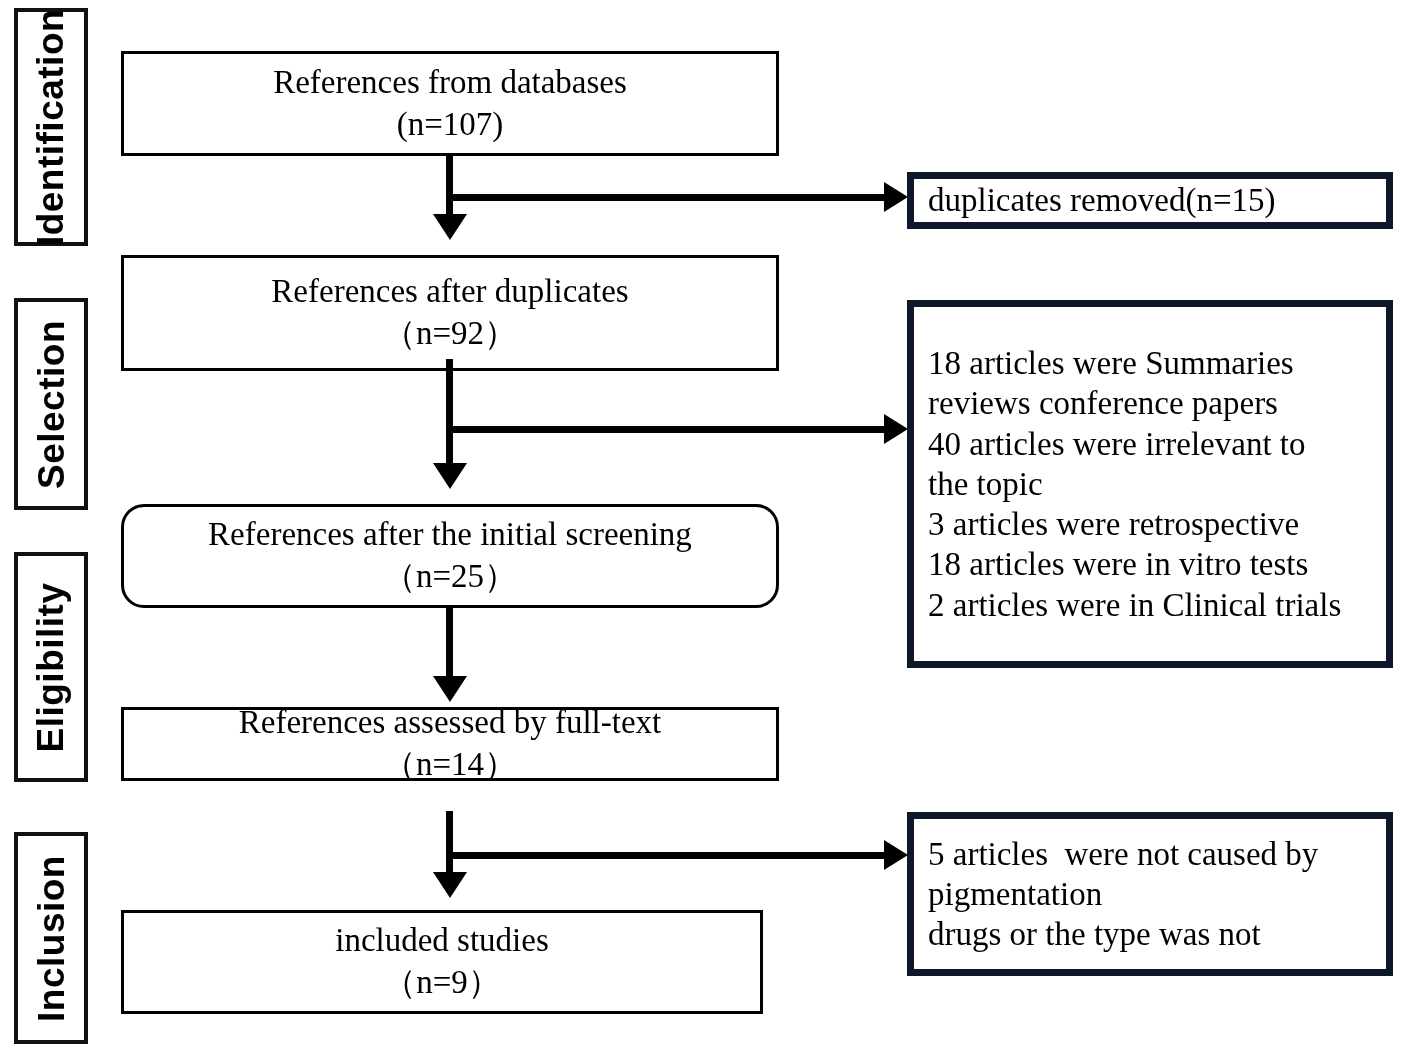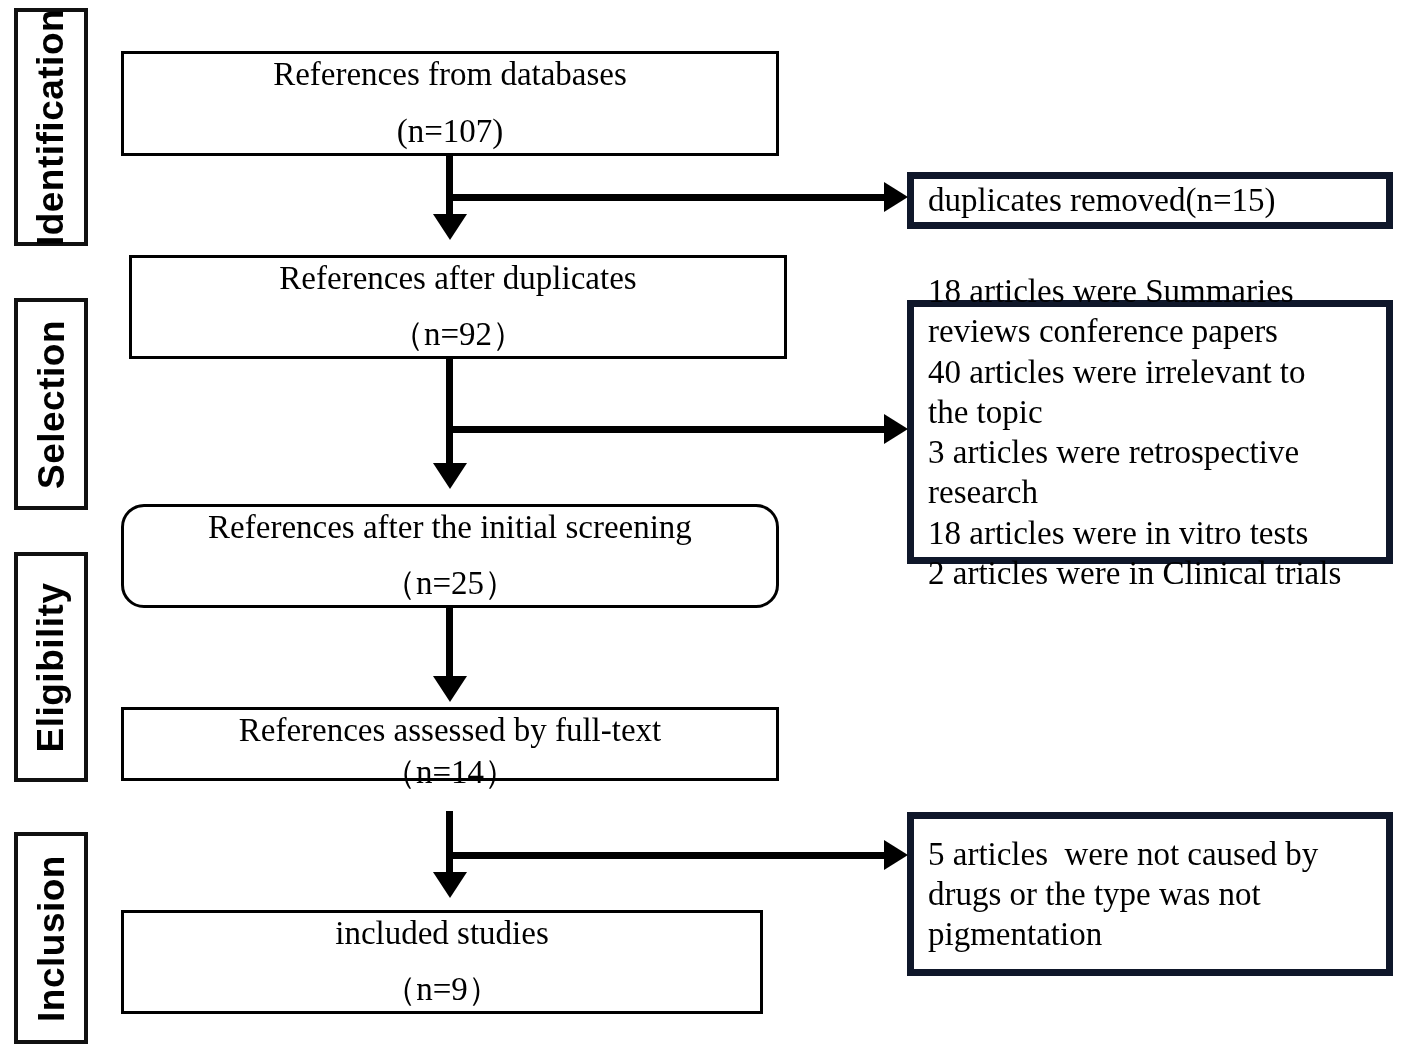--- a/index.html
+++ b/index.html
@@ -42,21 +42,21 @@
 
   
   .flow-box {
     position: absolute;
     border: 3px solid #000000;
     background: #ffffff;
     box-sizing: border-box;
     display: flex;
     flex-direction: column;
     align-items: center;
-    justify-content: space-between;
+    justify-content: center;
   }
   .flow-box .line {
     font-family: "Liberation Serif", serif;
     font-size: 33px;
     line-height: 1.26;
     white-space: pre;
     text-align: center;
     color: #000000;
   }
 
@@ -127,21 +127,21 @@
 
   <div class="stage-label" style="left:14px; top:832px; width:74px; height:212px;">
     <span class="stage-text">Inclusion</span>
   </div>
 
   <div class="flow-box" style="left:121px; top:51px; width:658px; height:105px;">
     <div class="line">References from databases</div>
     <div class="line">(n=107)</div>
   </div>
 
-  <div class="flow-box" style="left:129px; top:255px; width:658px; height:104px;">
+  <div class="flow-box" style="left:121px; top:255px; width:658px; height:116px;">
     <div class="line">References after duplicates</div>
     <div class="line">（n=92）</div>
   </div>
 
   <div class="flow-box" style="left:121px; top:504px; width:658px; height:104px;border-radius:23px;">
     <div class="line">References after the initial screening</div>
     <div class="line">（n=25）</div>
   </div>
 
   <div class="flow-box" style="left:121px; top:707px; width:658px; height:74px;">
@@ -151,35 +151,34 @@
 
   <div class="flow-box" style="left:121px; top:910px; width:642px; height:104px;">
     <div class="line">included studies</div>
     <div class="line">（n=9）</div>
   </div>
 
   <div class="side-box" style="left:907px; top:172px; width:486px; height:57px;">
     <div class="line">duplicates removed(n=15)</div>
   </div>
 
-  <div class="side-box" style="left:907px; top:300px; width:486px; height:264px;">
+  <div class="side-box" style="left:907px; top:300px; width:486px; height:368px;">
     <div class="line">18 articles were Summaries</div>
     <div class="line">reviews conference papers</div>
     <div class="line">40 articles were irrelevant to</div>
     <div class="line">the topic</div>
     <div class="line">3 articles were retrospective</div>
-    <div class="line">research</div>
     <div class="line">18 articles were in vitro tests</div>
     <div class="line">2 articles were in Clinical trials</div>
   </div>
 
   <div class="side-box" style="left:907px; top:812px; width:486px; height:164px;">
     <div class="line">5 articles  were not caused by</div>
+    <div class="line">pigmentation</div>
     <div class="line">drugs or the type was not</div>
-    <div class="line">pigmentation</div>
   </div>
 
   <div class="v-line" style="left:446px; top:156px; height:62px;"></div>
   <div class="arrow-down" style="left:433px; top:214px;"></div>
   <div class="h-line" style="left:449px; top:194px; width:440px;"></div>
   <div class="arrow-right" style="left:884px; top:182px;"></div>
 
   <div class="v-line" style="left:446px; top:359px; height:108px;"></div>
   <div class="arrow-down" style="left:433px; top:463px;"></div>
   <div class="h-line" style="left:449px; top:426px; width:440px;"></div>

